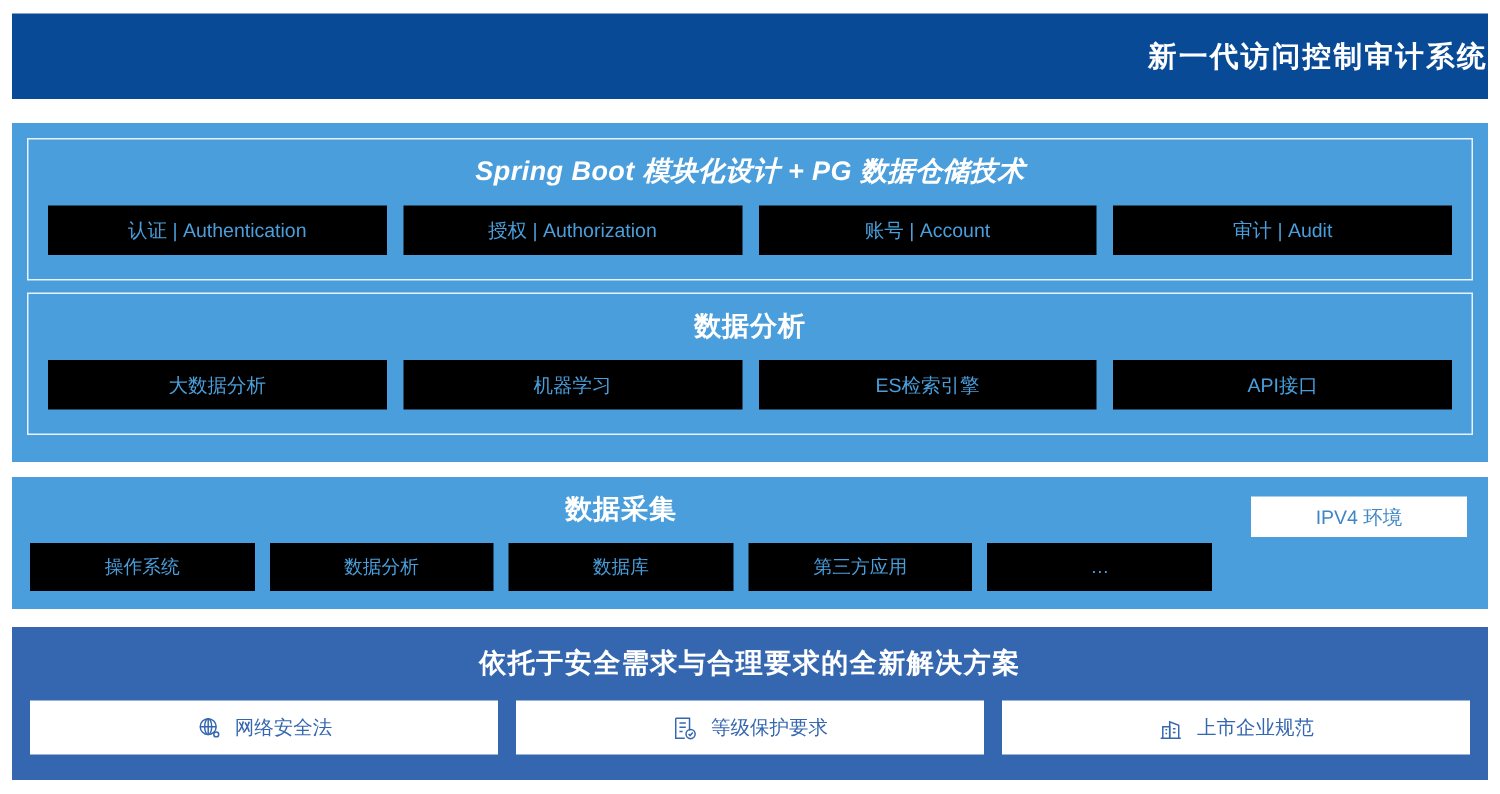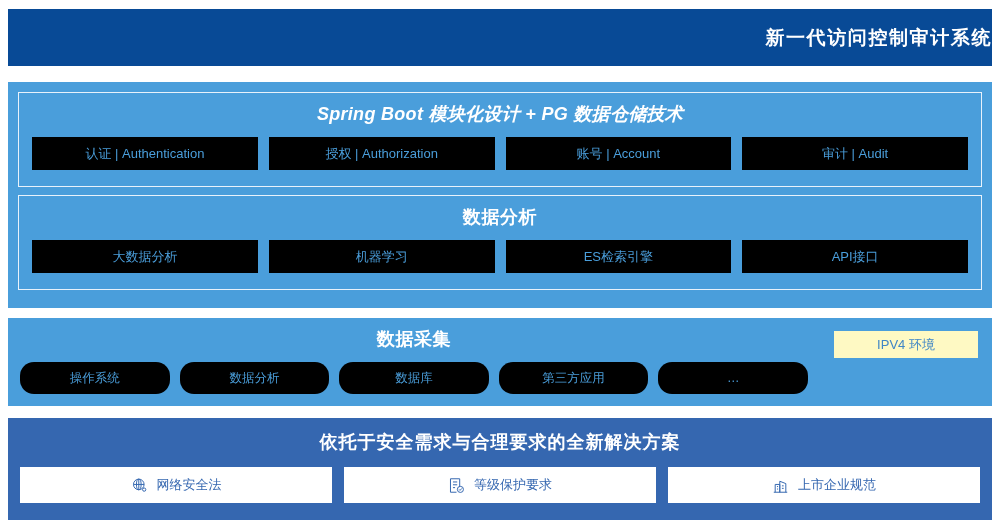--- a/index.html
+++ b/index.html
@@ -107,36 +107,36 @@
     padding-top: 9px;
     letter-spacing: 0.6px;
   }
   .collect-row {
     display: flex;
     gap: 10px;
     padding: 0 12px;
     margin-top: 11px;
     box-sizing: border-box;
   }
-  .collect-row .wbox { height: 32px; font-size: 12.5px; border-radius: 14px; }
+  .collect-row .wbox { height: 32px; font-size: 12.5px; }
 
   .ip-band {
     position: absolute;
     left: 820px;
     top: 318px;
     width: 172px;
     height: 88px;
     background: #4a9edb;
   }
   .ip-box {
     position: absolute;
     left: 14px;
     width: 144px;
     height: 27px;
-    background: #fef9c3;
+    background: #ffffff;
     display: flex;
     align-items: center;
     justify-content: center;
     font-size: 13px;
     color: #3f86c6;
   }
   .ip-box-1 { top: 13px; }
   .ip-box-2 { top: 48px; }
 
   

